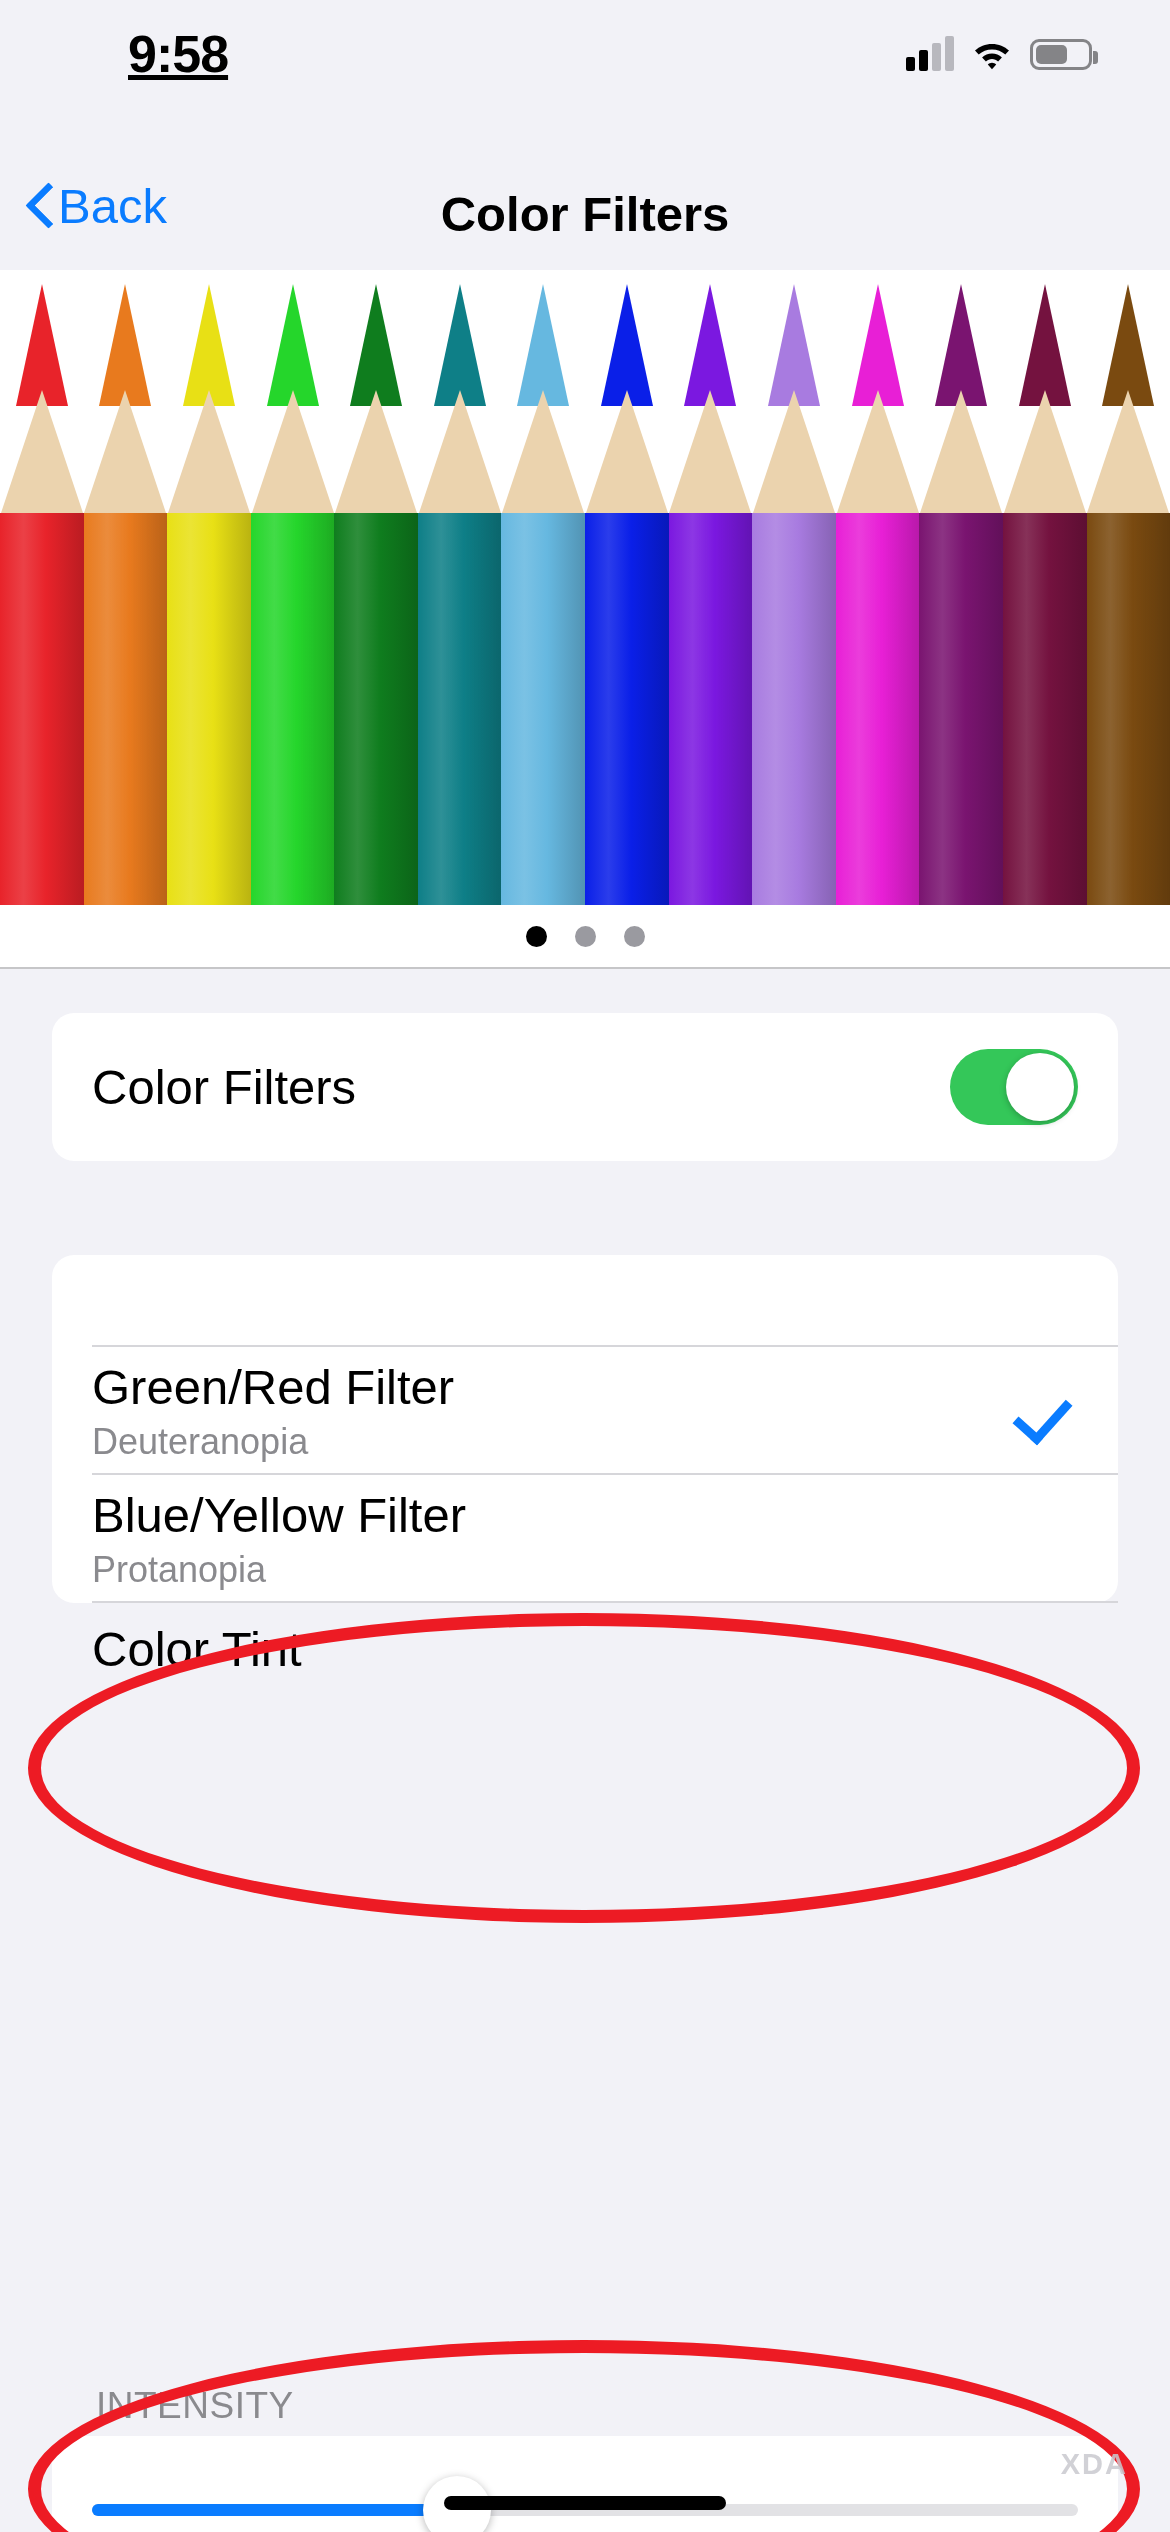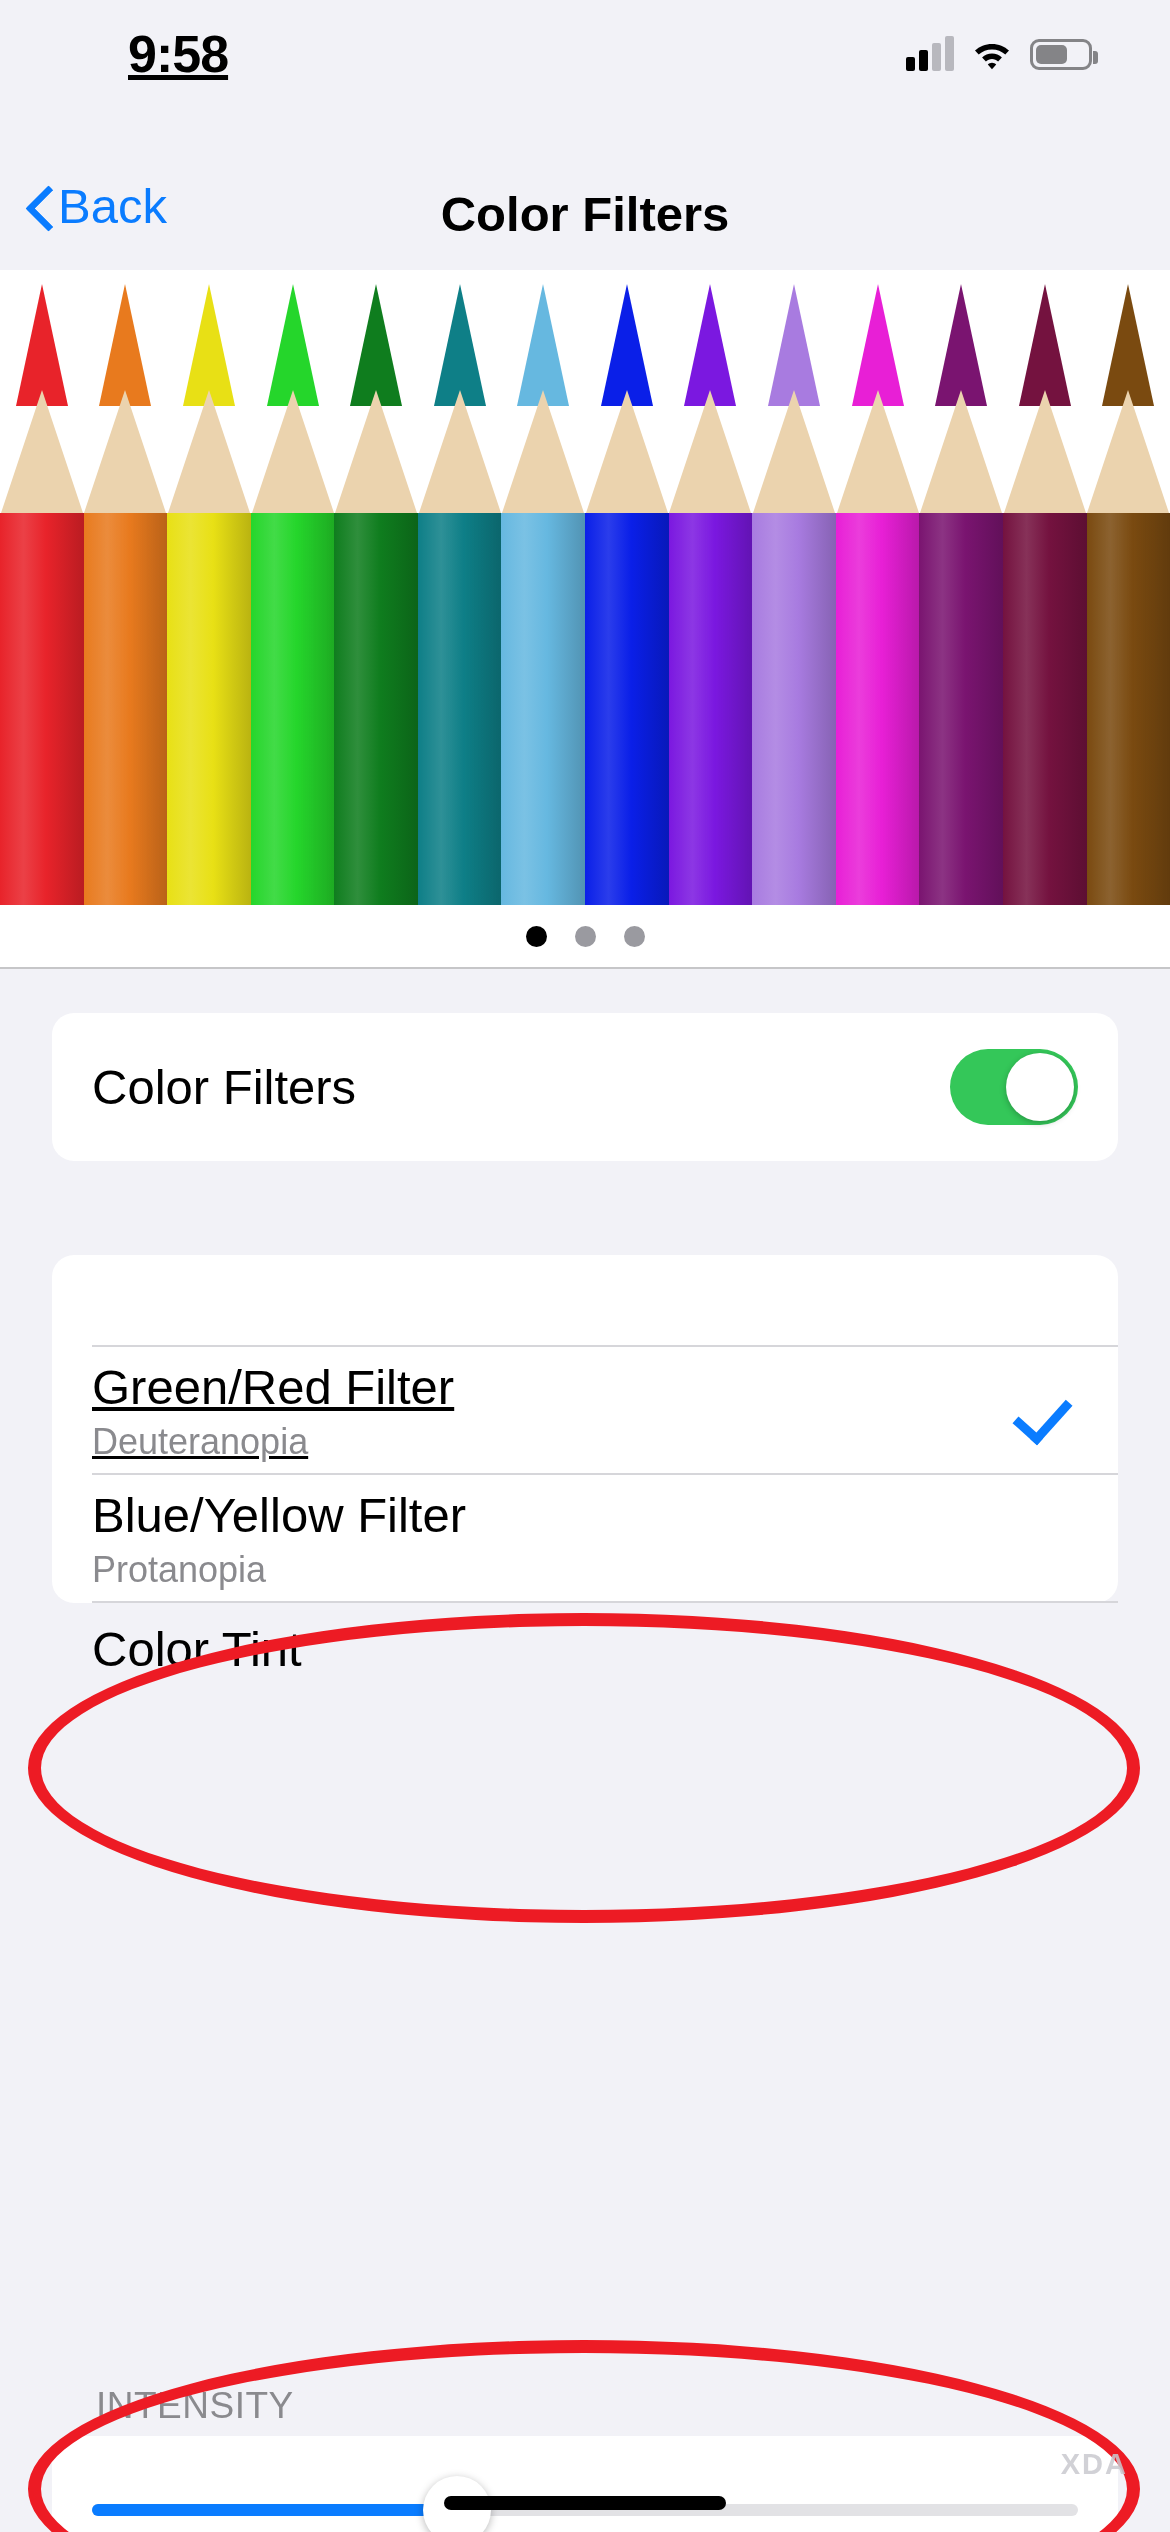--- a/index.html
+++ b/index.html
@@ -52,21 +52,21 @@
   }
 
   
   #navbar {
     position:absolute; top:108px; left:0;
     width:1170px; height:162px;
     background:#F2F2F7;
   }
   #back-button {
     position:absolute; left:26px; top:74px;
-    display:flex; align-items:flex-end; gap:6px;
+    display:flex; align-items:flex-start; gap:6px;
     cursor:pointer;
   }
   .chev {
     width:26px; height:46px; position:relative;
   }
   .chev::before{
     content:""; position:absolute; left:6px; top:7px;
     width:26px; height:26px;
     border-left:7px solid #0A7CFF; border-bottom:7px solid #0A7CFF;
     transform:rotate(45deg);
@@ -415,21 +415,21 @@
       <span id="toggle-switch">
         <span class="knob"></span>
       </span>
     </div>
   </div>
 
   <div class="group" id="group-filters">
       <div class="filter-row" style="min-height: 92px; padding-top: 18px;">
         <span class="sep"></span>
       </div>
-      <div class="filter-row" style="min-height: 128px; text-decoration: underline;">
+      <div class="filter-row" style="min-height: 128px;">
         <span class="row-title">Green/Red Filter</span>
         <span class="row-sub">Deuteranopia</span>
         <span class="check"></span>
         <span class="sep"></span>
       </div>
       <div class="filter-row" style="min-height: 128px;">
         <span class="row-title">Blue/Yellow Filter</span>
         <span class="row-sub">Protanopia</span>
         <span class="sep"></span>
       </div>

